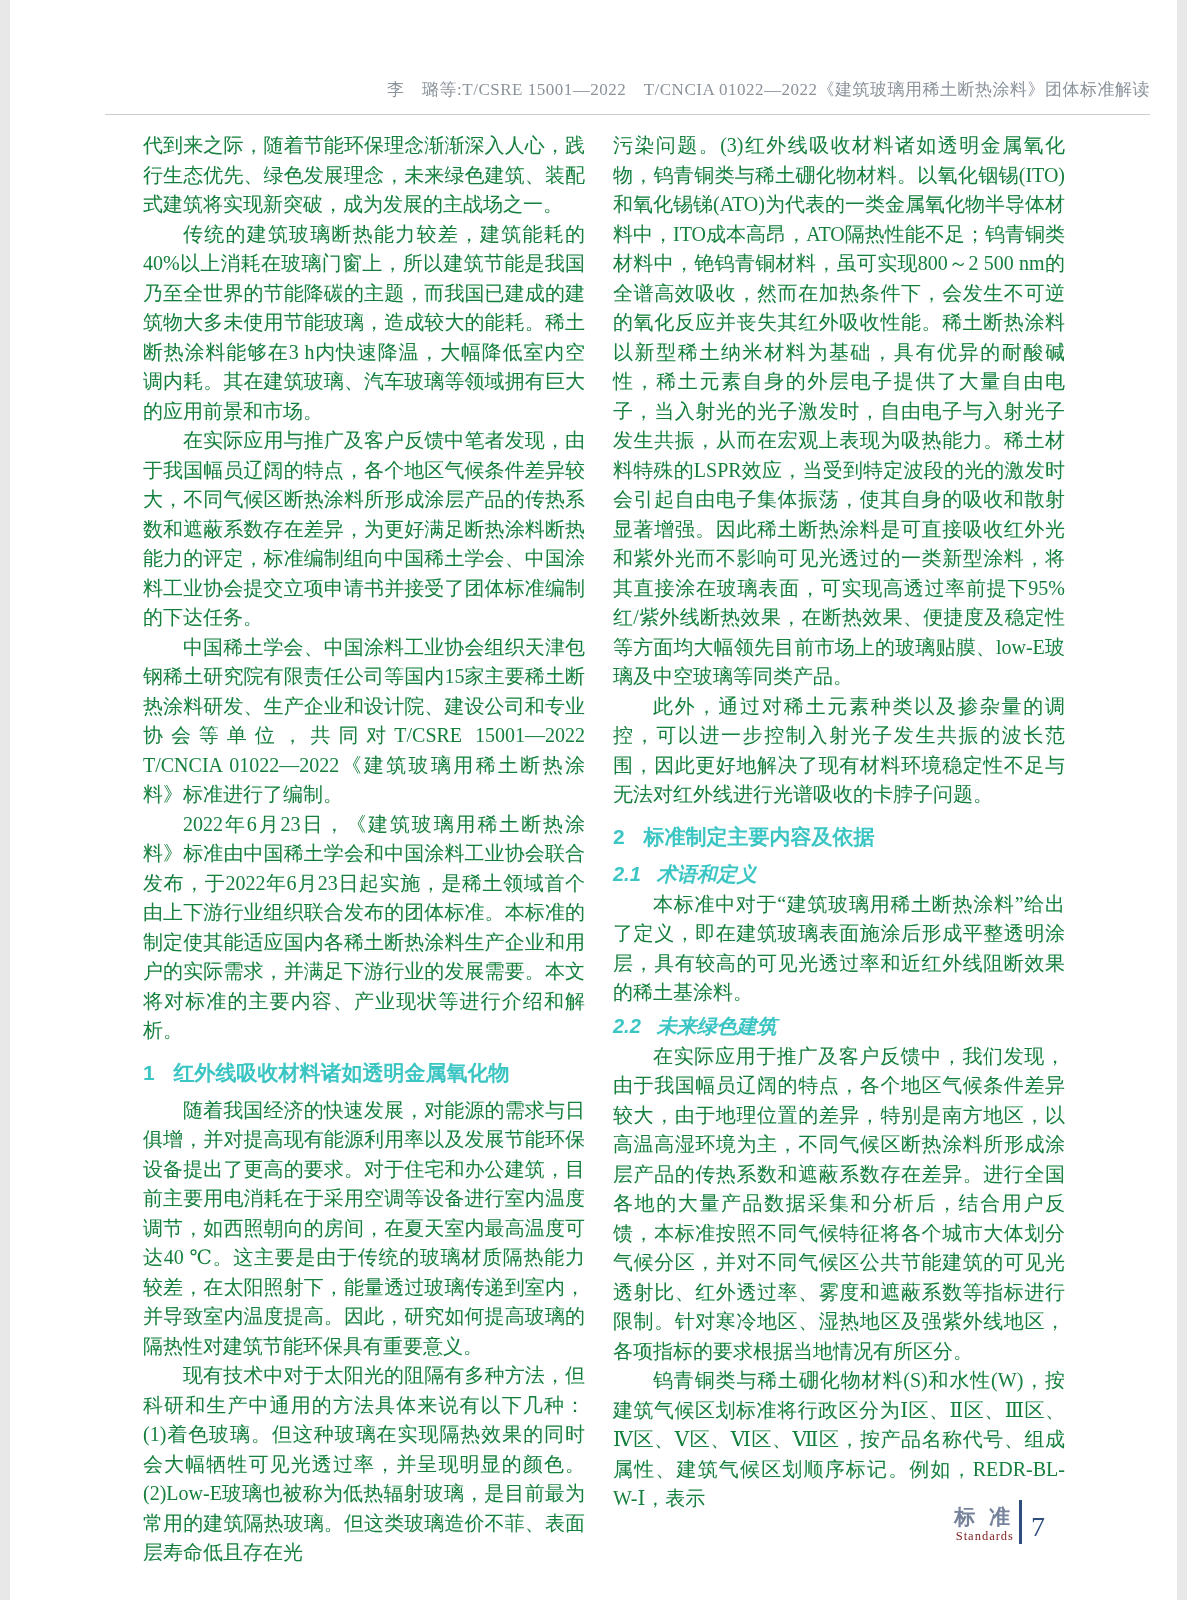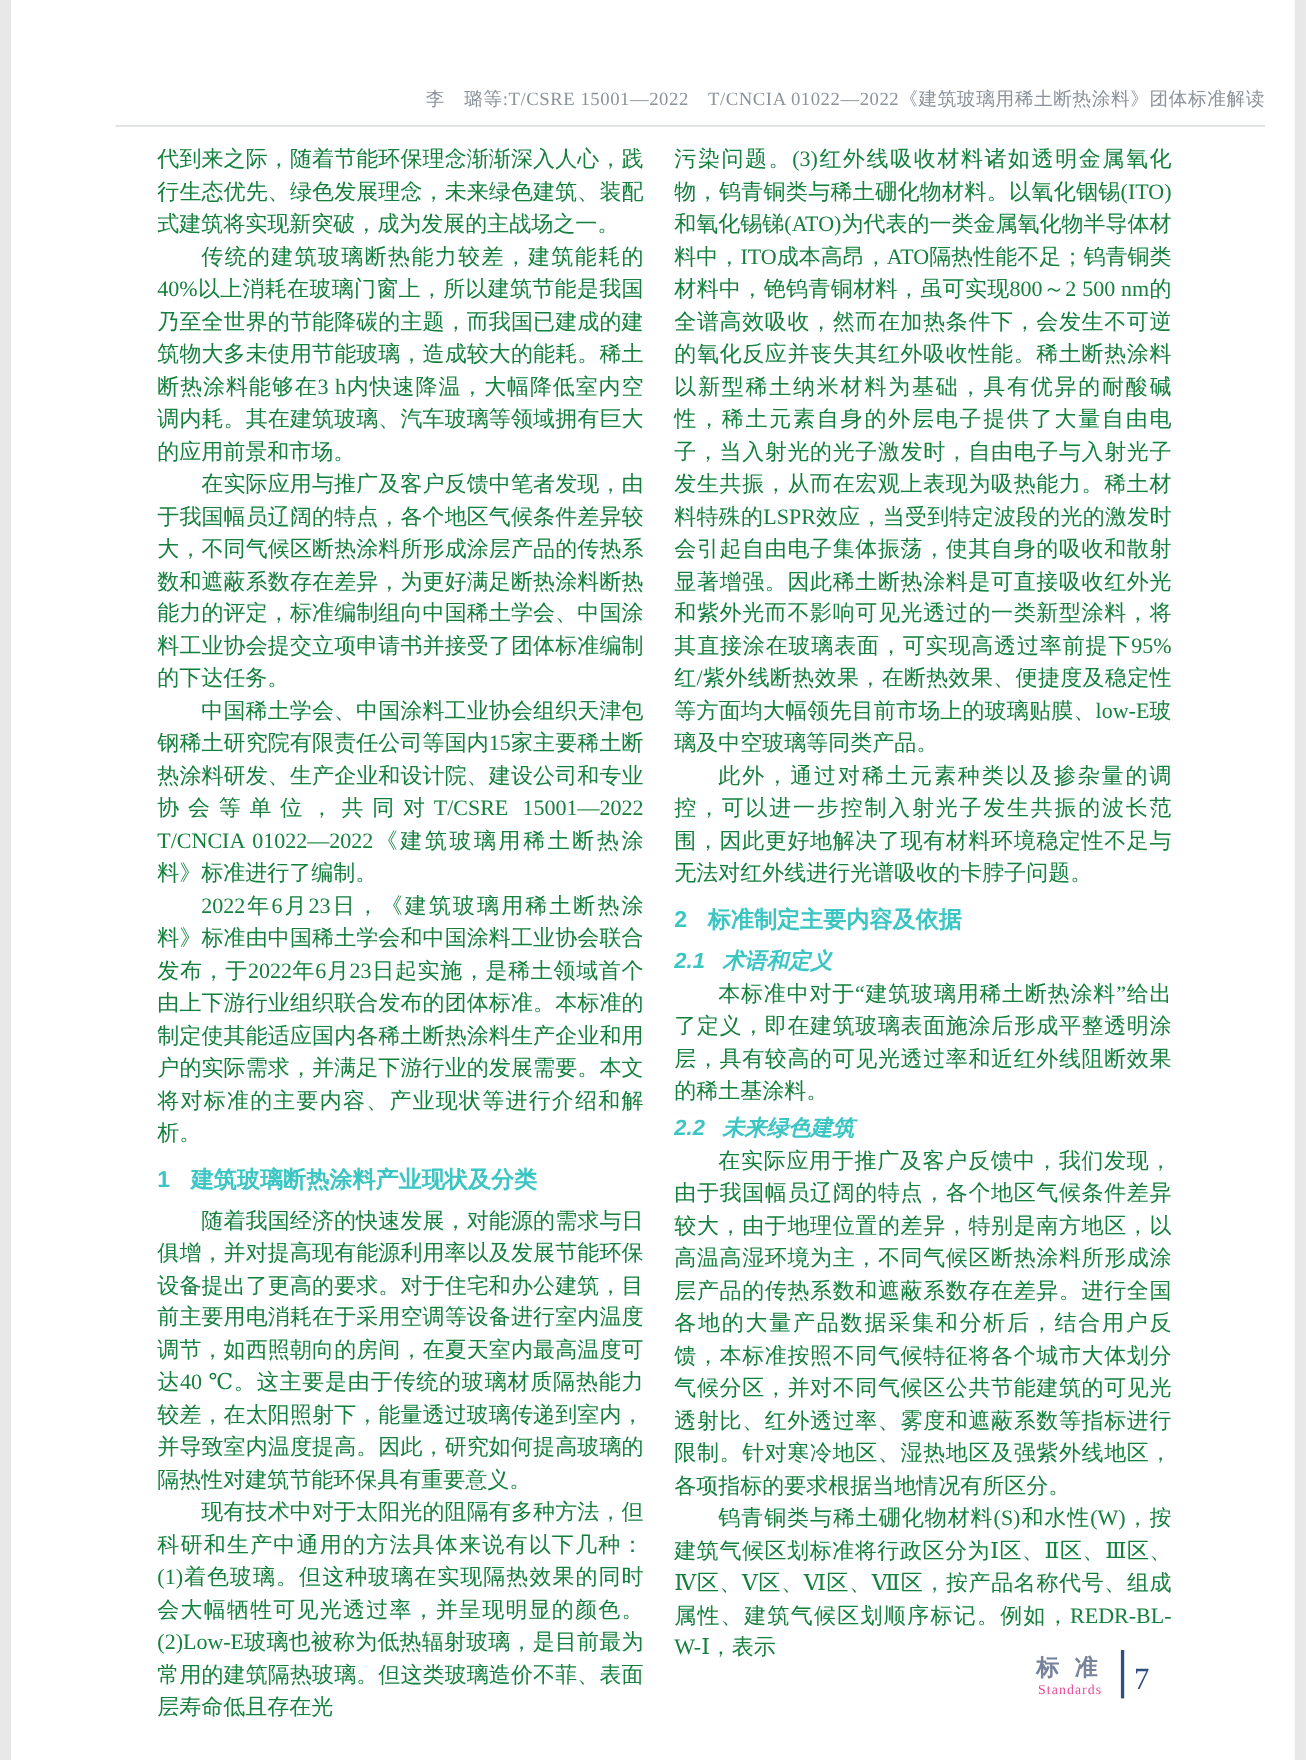--- a/index.html
+++ b/index.html
@@ -53,29 +53,29 @@
     font-weight:bold;
     font-size:20px;line-height:28px;
     color:#3bc5c3;
     font-style:italic;
   }
   .sec-h2 .sec-num{margin-right:0.8em;}
   .page-footer{
     position:absolute;top:1500px;right:132px;
     display:flex;align-items:flex-end;
   }
-  .footer-label{text-align:right;padding-right:17px;}
+  .footer-label{text-align:right;padding-right:5px;}
   .footer-label .cn{
     font-family:"Liberation Sans","DejaVu Sans",sans-serif;
     font-weight:bold;font-size:21px;line-height:22px;
     letter-spacing:4px;color:#76839b;
   }
   .footer-label .en{
     font-family:"Liberation Serif","DejaVu Serif",serif;
-    font-size:12.5px;line-height:16px;letter-spacing:1px;color:#ec4899;
+    font-size:12.5px;line-height:16px;letter-spacing:1px;color:#7f1d1d;
   }
   .footer-bar{width:3px;height:44px;background:#2f4e7e;}
   .footer-page{
     font-family:"Liberation Serif","DejaVu Serif",serif;
     font-size:28px;line-height:1;color:#2f4e7e;
     padding-left:9px;padding-bottom:3px;
   }
 </style>
 </head>
 <body>
@@ -86,21 +86,21 @@
 
   <div class="header-rule"></div>
 
   <div class="columns">
     <div class="col left" id="col-left">
         <p class="para no-indent">代到来之际，随着节能环保理念渐渐深入人心，践行生态优先、绿色发展理念，未来绿色建筑、装配式建筑将实现新突破，成为发展的主战场之一。</p>
         <p class="para">传统的建筑玻璃断热能力较差，建筑能耗的40%以上消耗在玻璃门窗上，所以建筑节能是我国乃至全世界的节能降碳的主题，而我国已建成的建筑物大多未使用节能玻璃，造成较大的能耗。稀土断热涂料能够在3 h内快速降温，大幅降低室内空调内耗。其在建筑玻璃、汽车玻璃等领域拥有巨大的应用前景和市场。</p>
         <p class="para">在实际应用与推广及客户反馈中笔者发现，由于我国幅员辽阔的特点，各个地区气候条件差异较大，不同气候区断热涂料所形成涂层产品的传热系数和遮蔽系数存在差异，为更好满足断热涂料断热能力的评定，标准编制组向中国稀土学会、中国涂料工业协会提交立项申请书并接受了团体标准编制的下达任务。</p>
         <p class="para">中国稀土学会、中国涂料工业协会组织天津包钢稀土研究院有限责任公司等国内15家主要稀土断热涂料研发、生产企业和设计院、建设公司和专业协会等单位，共同对T/CSRE 15001—2022　T/CNCIA 01022—2022《建筑玻璃用稀土断热涂料》标准进行了编制。</p>
         <p class="para">2022年6月23日，《建筑玻璃用稀土断热涂料》标准由中国稀土学会和中国涂料工业协会联合发布，于2022年6月23日起实施，是稀土领域首个由上下游行业组织联合发布的团体标准。本标准的制定使其能适应国内各稀土断热涂料生产企业和用户的实际需求，并满足下游行业的发展需要。本文将对标准的主要内容、产业现状等进行介绍和解析。</p>
-        <div class="sec-h1"><span class="sec-num">1</span><span>建筑玻璃断热涂料产业现状及分类</span></div>
+        <div class="sec-h1"><span class="sec-num">1</span><span>红外线吸收材料诸如透明金属氧化物</span></div>
         <p class="para">随着我国经济的快速发展，对能源的需求与日俱增，并对提高现有能源利用率以及发展节能环保设备提出了更高的要求。对于住宅和办公建筑，目前主要用电消耗在于采用空调等设备进行室内温度调节，如西照朝向的房间，在夏天室内最高温度可达40 ℃。这主要是由于传统的玻璃材质隔热能力较差，在太阳照射下，能量透过玻璃传递到室内，并导致室内温度提高。因此，研究如何提高玻璃的隔热性对建筑节能环保具有重要意义。</p>
         <p class="para">现有技术中对于太阳光的阻隔有多种方法，但科研和生产中通用的方法具体来说有以下几种：(1)着色玻璃。但这种玻璃在实现隔热效果的同时会大幅牺牲可见光透过率，并呈现明显的颜色。(2)Low-E玻璃也被称为低热辐射玻璃，是目前最为常用的建筑隔热玻璃。但这类玻璃造价不菲、表面层寿命低且存在光</p>
       </div>
     <div class="col right" id="col-right">
         <p class="para no-indent">污染问题。(3)红外线吸收材料诸如透明金属氧化物，钨青铜类与稀土硼化物材料。以氧化铟锡(ITO)和氧化锡锑(ATO)为代表的一类金属氧化物半导体材料中，ITO成本高昂，ATO隔热性能不足；钨青铜类材料中，铯钨青铜材料，虽可实现800～2 500 nm的全谱高效吸收，然而在加热条件下，会发生不可逆的氧化反应并丧失其红外吸收性能。稀土断热涂料以新型稀土纳米材料为基础，具有优异的耐酸碱性，稀土元素自身的外层电子提供了大量自由电子，当入射光的光子激发时，自由电子与入射光子发生共振，从而在宏观上表现为吸热能力。稀土材料特殊的LSPR效应，当受到特定波段的光的激发时会引起自由电子集体振荡，使其自身的吸收和散射显著增强。因此稀土断热涂料是可直接吸收红外光和紫外光而不影响可见光透过的一类新型涂料，将其直接涂在玻璃表面，可实现高透过率前提下95%红/紫外线断热效果，在断热效果、便捷度及稳定性等方面均大幅领先目前市场上的玻璃贴膜、low-E玻璃及中空玻璃等同类产品。</p>
         <p class="para">此外，通过对稀土元素种类以及掺杂量的调控，可以进一步控制入射光子发生共振的波长范围，因此更好地解决了现有材料环境稳定性不足与无法对红外线进行光谱吸收的卡脖子问题。</p>
         <div class="sec-h1"><span class="sec-num">2</span><span>标准制定主要内容及依据</span></div>
         <div class="sec-h2"><span class="sec-num">2.1</span><span>术语和定义</span></div>
         <p class="para">本标准中对于“建筑玻璃用稀土断热涂料”给出了定义，即在建筑玻璃表面施涂后形成平整透明涂层，具有较高的可见光透过率和近红外线阻断效果的稀土基涂料。</p>
         <div class="sec-h2"><span class="sec-num">2.2</span><span>未来绿色建筑</span></div>

